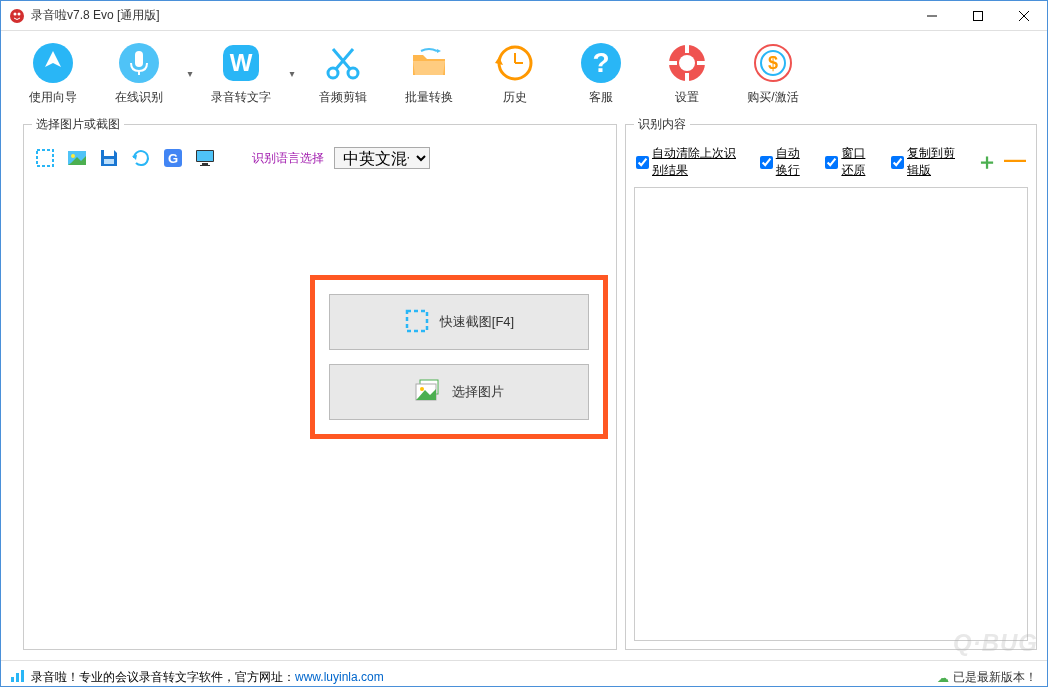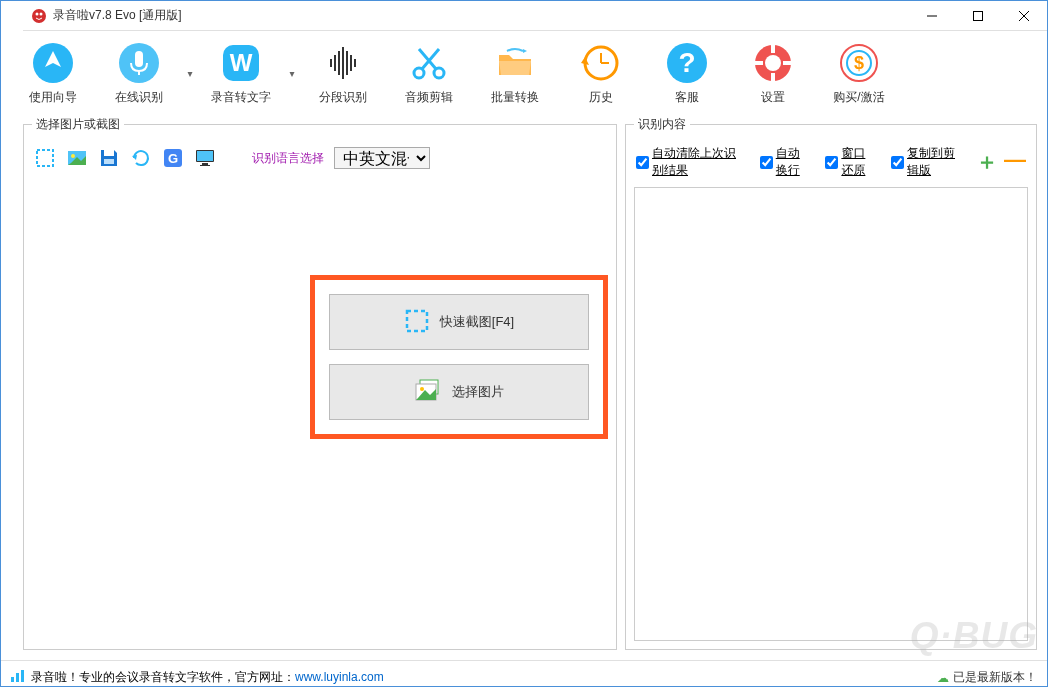--- a/index.html
+++ b/index.html
@@ -1,18 +1,18 @@
 <!DOCTYPE html>
 <html><head>
 <meta charset="utf-8">
 <style>
 * { margin: 0; padding: 0; box-sizing: border-box; }
 body { font-family: "Microsoft YaHei", "SimSun", sans-serif; font-size: 12px; background: #fff; width: 1048px; height: 687px; overflow: hidden; border: 1px solid #4a90d9; display: flex; flex-direction: column; }
 
-.titlebar { height: 30px; background: #fff; display: flex; align-items: center; padding: 0 0 0 8px; border-bottom: 1px solid #e0e0e0; margin-left: 22px; }
+.titlebar { height: 30px; background: #fff; display: flex; align-items: center; padding: 0 0 0 8px; border-bottom: 1px solid #e0e0e0; }
 .titlebar .app-icon { width: 16px; height: 16px; margin-right: 6px; }
 .titlebar .title { color: #333; flex: 1; }
 .titlebar .win-btn { width: 46px; height: 30px; display: flex; align-items: center; justify-content: center; cursor: pointer; }
 
 .toolbar { height: 85px; display: flex; align-items: center; padding: 4px 10px; gap: 2px; }
 .tool-item { width: 84px; display: flex; flex-direction: column; align-items: center; justify-content: center; cursor: pointer; padding: 4px 2px; }
 .tool-item .tool-icon { width: 44px; height: 44px; display: flex; align-items: center; justify-content: center; }
 .tool-item .tool-label { margin-top: 4px; color: #333; font-size: 12px; white-space: nowrap; }
 .dropdown-arrow { width: 14px; display: flex; align-items: center; justify-content: center; cursor: pointer; color: #666; font-size: 10px; }
 
@@ -43,21 +43,21 @@
 
 .result-area { flex: 1; border: 1px solid #ccc; background: #fff; margin-top: 4px; }
 
 .statusbar { height: 26px; border-top: 1px solid #e0e0e0; display: flex; align-items: flex-end; padding: 0 10px; font-size: 12px; }
 .status-left { display: flex; align-items: center; gap: 6px; }
 .status-url { color: #0066cc; }
 .status-right { margin-left: auto; display: flex; align-items: center; gap: 4px; }
 .status-version { color: #333; }
 .cloud-icon { color: #4caf50; }
 
-.watermark { position: absolute; right: 10px; bottom: 30px; font-size: 37px; font-weight: bold; color: rgba(180,180,180,0.3); font-style: italic; pointer-events: none; letter-spacing: 1px; }
+.watermark { position: absolute; right: 10px; bottom: 30px; font-size: 24px; font-weight: bold; color: rgba(180,180,180,0.3); font-style: italic; pointer-events: none; letter-spacing: 1px; }
 </style>
 </head>
 <body>
 
 <div class="titlebar">
   <span class="app-icon">
     <svg viewBox="0 0 16 16">
         <circle cx="8" cy="8" r="7" fill="#d32f2f"></circle>
         <circle cx="6" cy="6" r="1.5" fill="#fff"></circle>
         <circle cx="10" cy="6" r="1.5" fill="#fff"></circle>
@@ -111,36 +111,20 @@
           <rect x="4" y="4" width="36" height="36" rx="10" fill="#29b6f6"></rect>
           <text x="22" y="30" font-size="24" font-weight="bold" fill="#fff" text-anchor="middle">W</text>
         </svg>
       </div>
     <div class="tool-label">录音转文字</div>
   </div>
   <div class="dropdown-arrow">▾</div>
   <div class="tool-item">
     <div class="tool-icon">
         <svg viewBox="0 0 44 44">
-          <g stroke="#333" stroke-width="2">
-            <line x1="10" y1="18" x2="10" y2="26"></line>
-            <line x1="14" y1="14" x2="14" y2="30"></line>
-            <line x1="18" y1="10" x2="18" y2="34"></line>
-            <line x1="22" y1="6" x2="22" y2="38"></line>
-            <line x1="26" y1="10" x2="26" y2="34"></line>
-            <line x1="30" y1="14" x2="30" y2="30"></line>
-            <line x1="34" y1="18" x2="34" y2="26"></line>
-          </g>
-        </svg>
-      </div>
-    <div class="tool-label">分段识别</div>
-  </div>
-  <div class="tool-item">
-    <div class="tool-icon">
-        <svg viewBox="0 0 44 44">
           <circle cx="12" cy="32" r="5" fill="none" stroke="#29b6f6" stroke-width="3"></circle>
           <circle cx="32" cy="32" r="5" fill="none" stroke="#29b6f6" stroke-width="3"></circle>
           <line x1="15" y1="28" x2="32" y2="8" stroke="#29b6f6" stroke-width="3"></line>
           <line x1="29" y1="28" x2="12" y2="8" stroke="#29b6f6" stroke-width="3"></line>
         </svg>
       </div>
     <div class="tool-label">音频剪辑</div>
   </div>
   <div class="tool-item">
     <div class="tool-icon">

